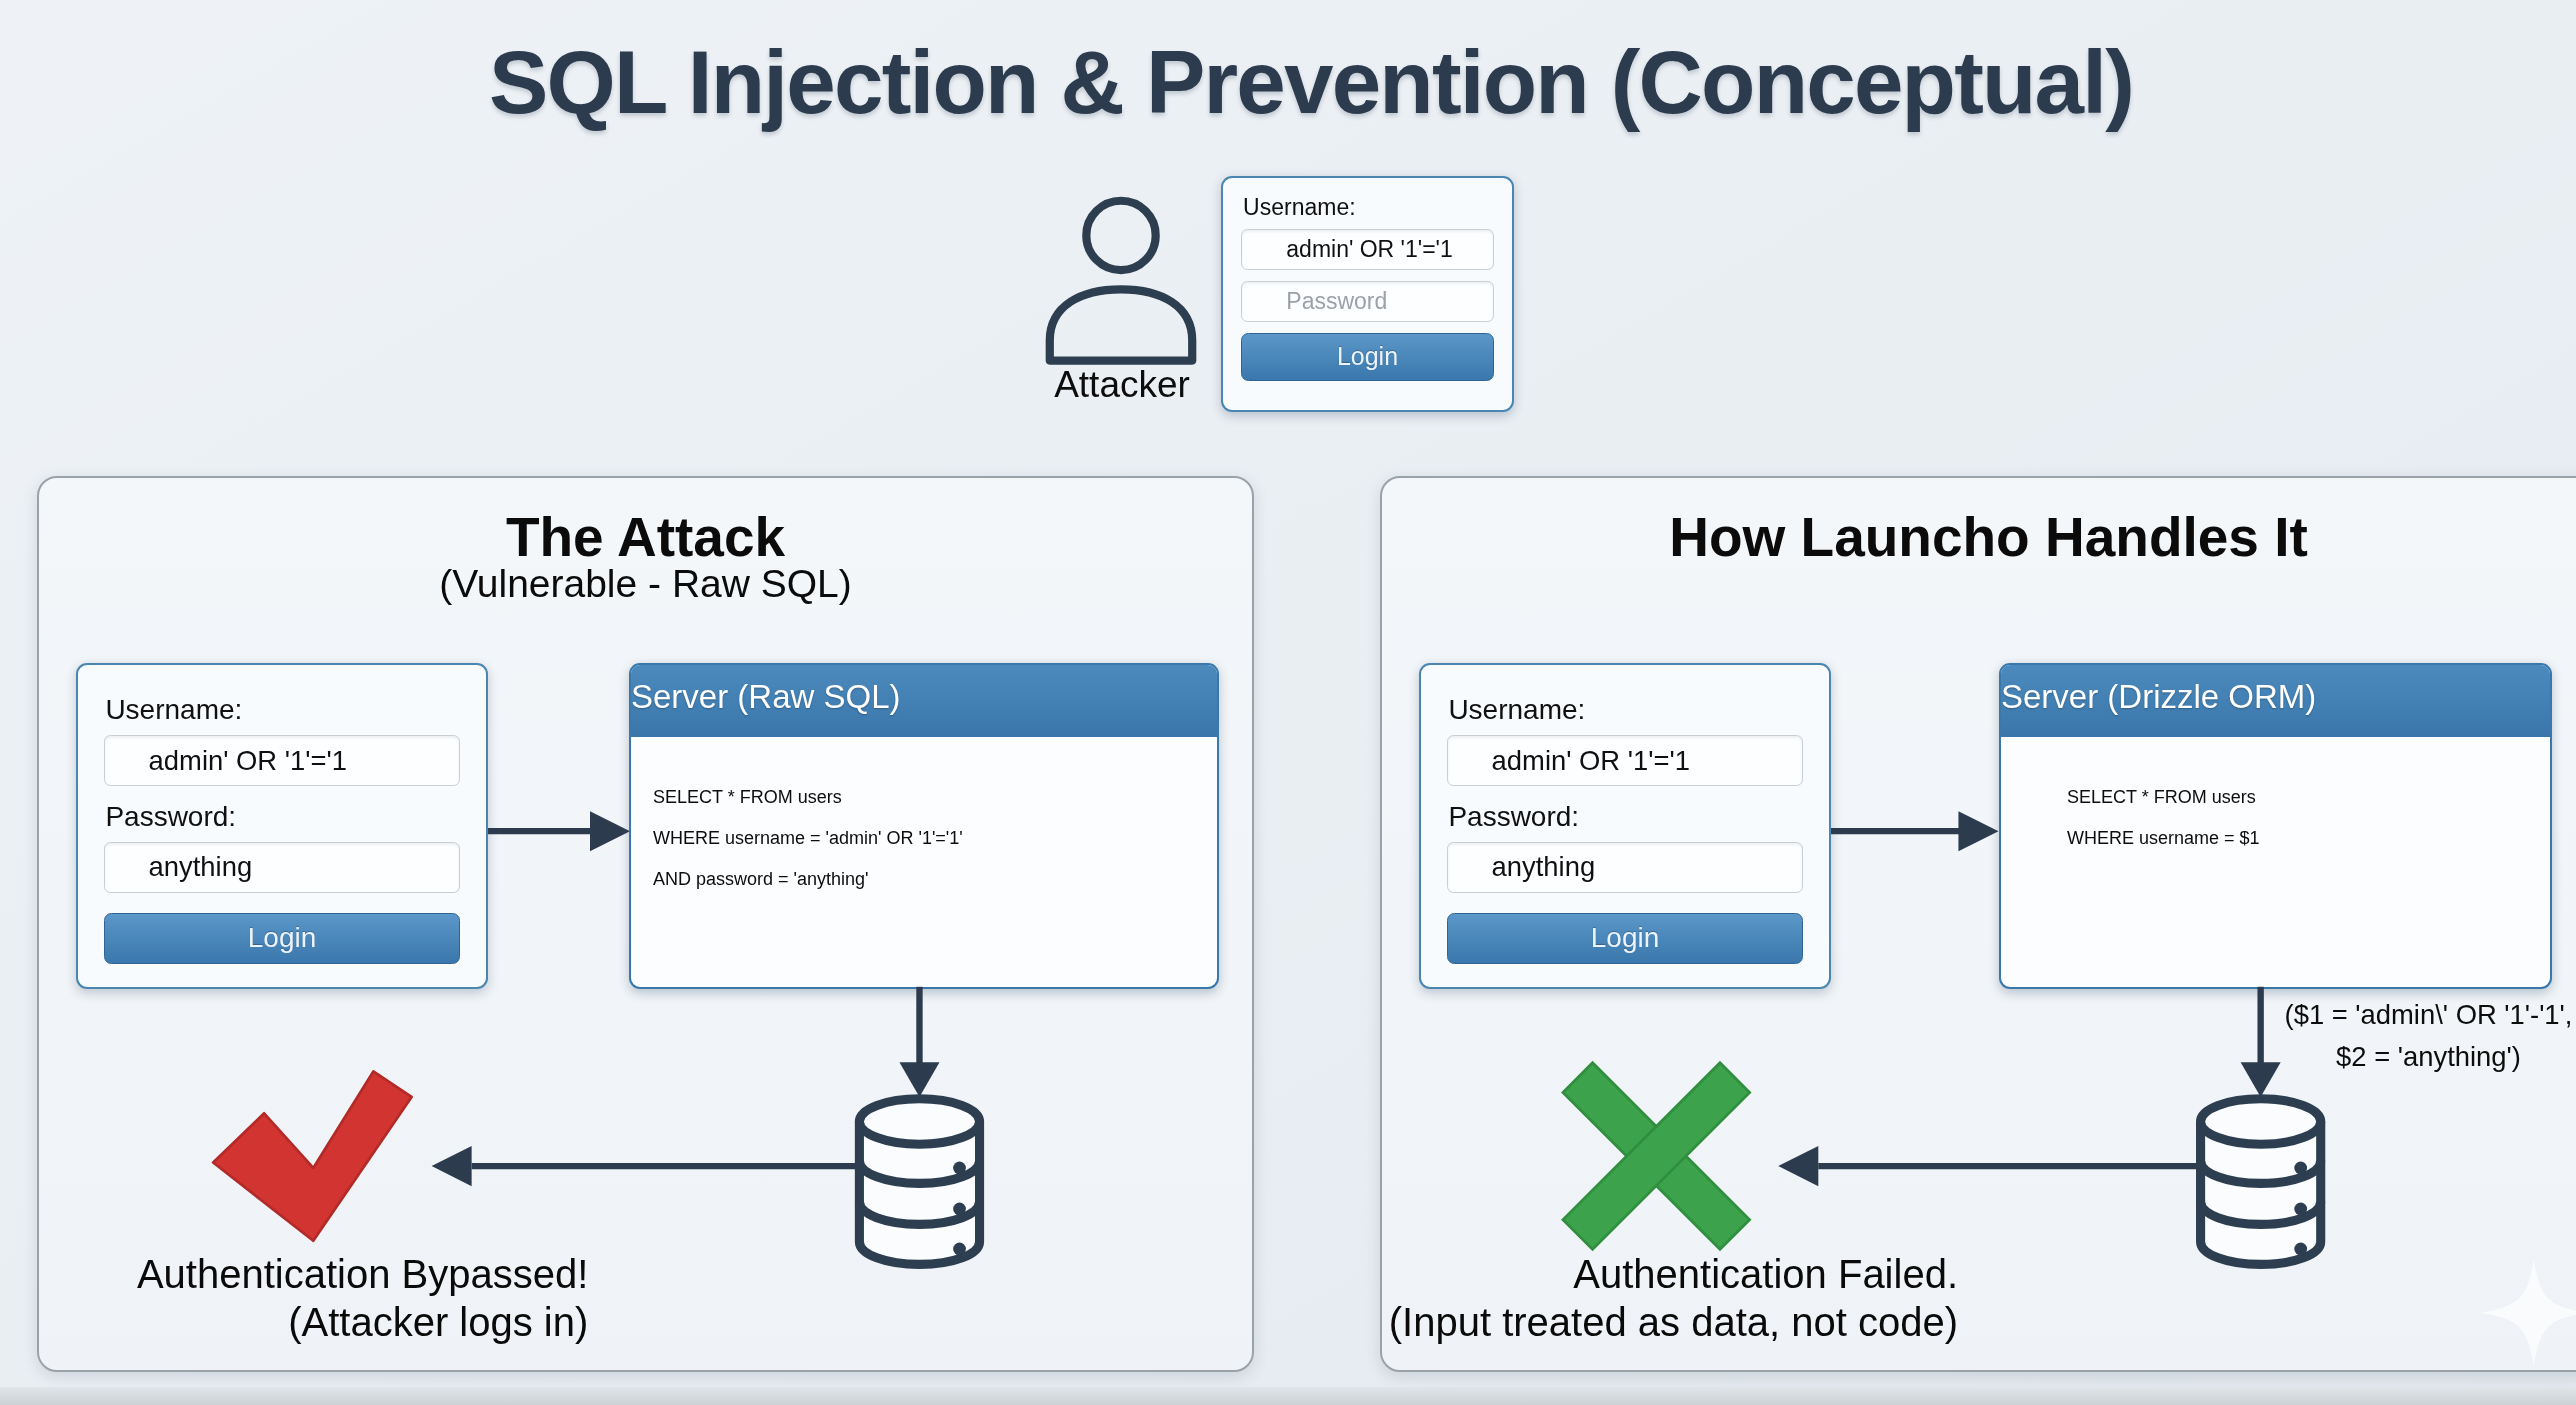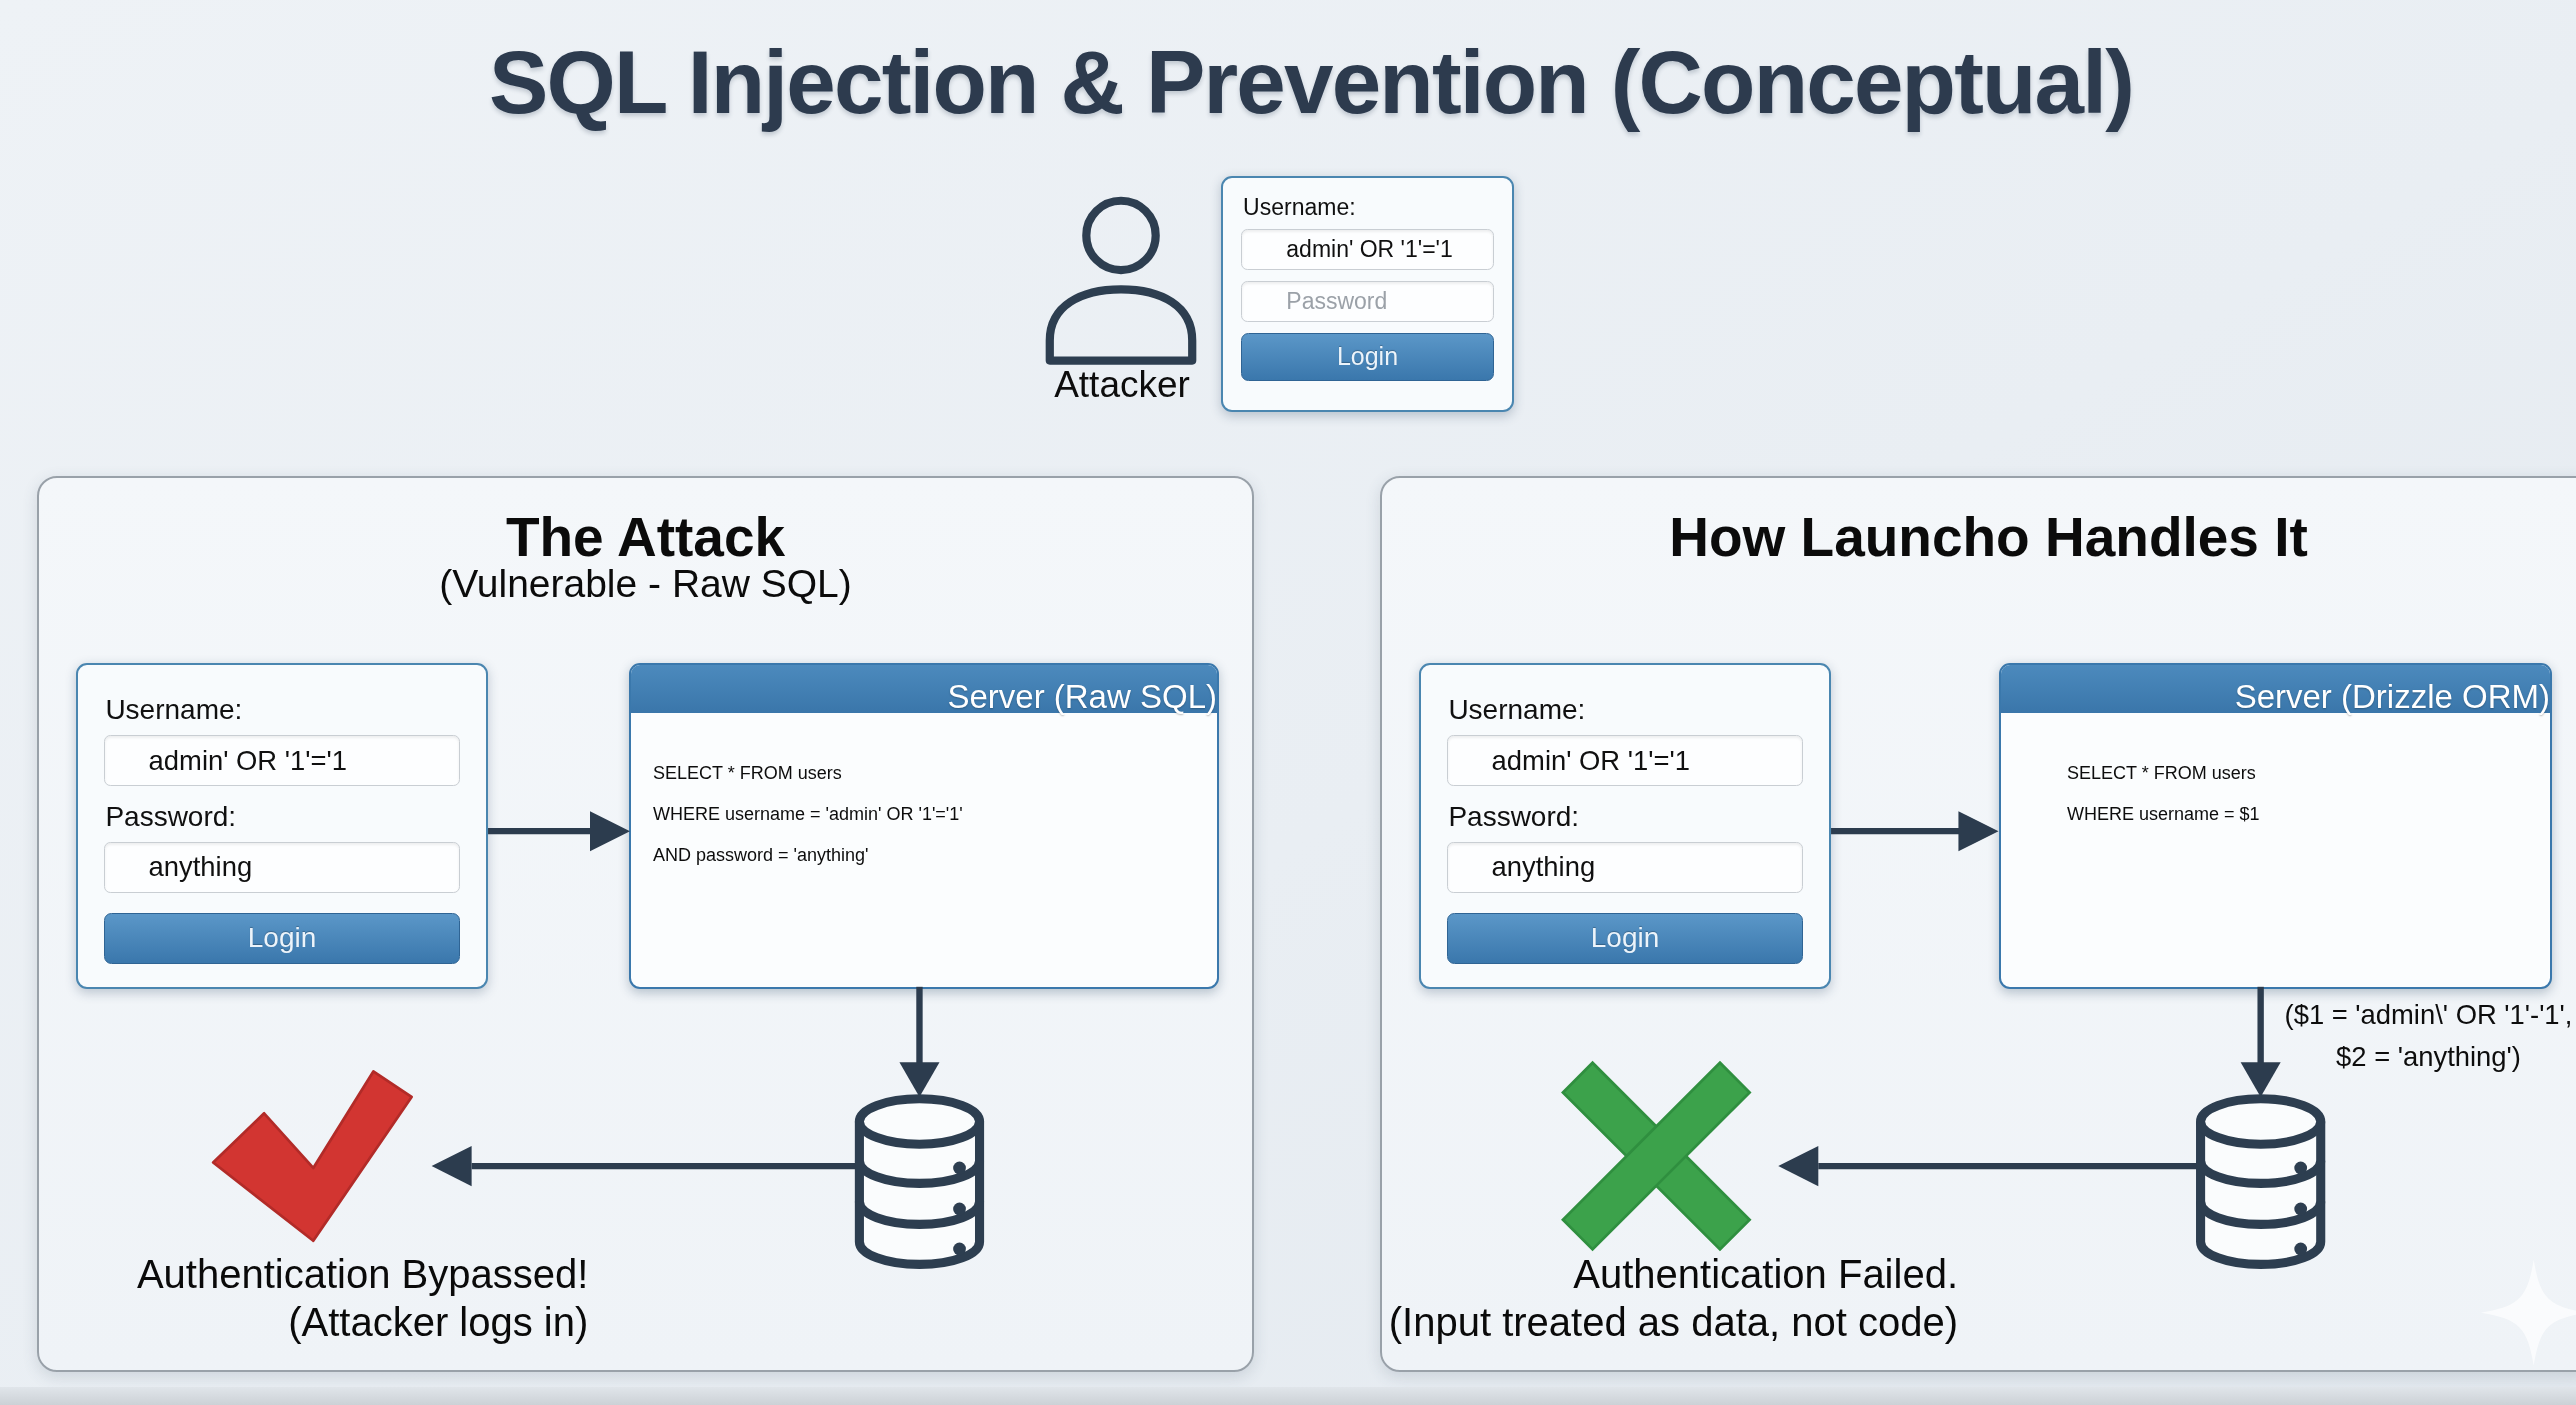--- a/index.html
+++ b/index.html
@@ -50,22 +50,22 @@
                 padding:29px 25.6px 18.3px 25.6px; }
   .panel-form .f-label { font-size:28px; margin:0 0 9.1px 1.8px; }
   .input-lg { height:51px; font-size:27.4px; padding:0 12.8px; margin-bottom:14.6px; }
   .btn-lg { height:51px; font-size:28px; margin-top:20px; }
 
   .server { position:absolute; top:185px; height:326px; background:#fbfdfe;
             border:2.7px solid #3a78ac; border-radius:11px; overflow:hidden;
             box-shadow:0 3.7px 11px rgba(30,60,90,.28); }
   .panel.left  .server { left:590px; width:590px; }
   .panel.right .server { left:617px; width:553px; }
-  .server-header { height:48px; background:linear-gradient(#4c8abd,#3a76aa); color:#ffffff;
-                   font-size:33px; text-align:right; line-height:64px;
+  .server-header { height:72px; background:linear-gradient(#4c8abd,#3a76aa); color:#ffffff;
+                   font-size:33px; text-align:left; line-height:64px;
                    text-shadow:0 0.9px 1.8px rgba(0,0,0,.25); }
   .sql { padding:40px 14.6px 0 22px; font-size:18px; color:#0d0d0d; line-height:41px;
          white-space:nowrap; }
   .panel.right .sql { padding-left:66px; }
 
   .annotation { position:absolute; left:878px; top:516px; width:337px; text-align:center;
                 font-size:27.4px; line-height:42px; color:#0d0d0d; }
 
   .result { position:absolute; top:772px; text-align:right; font-size:40px;
             color:#0a0a0a; line-height:48px; }

